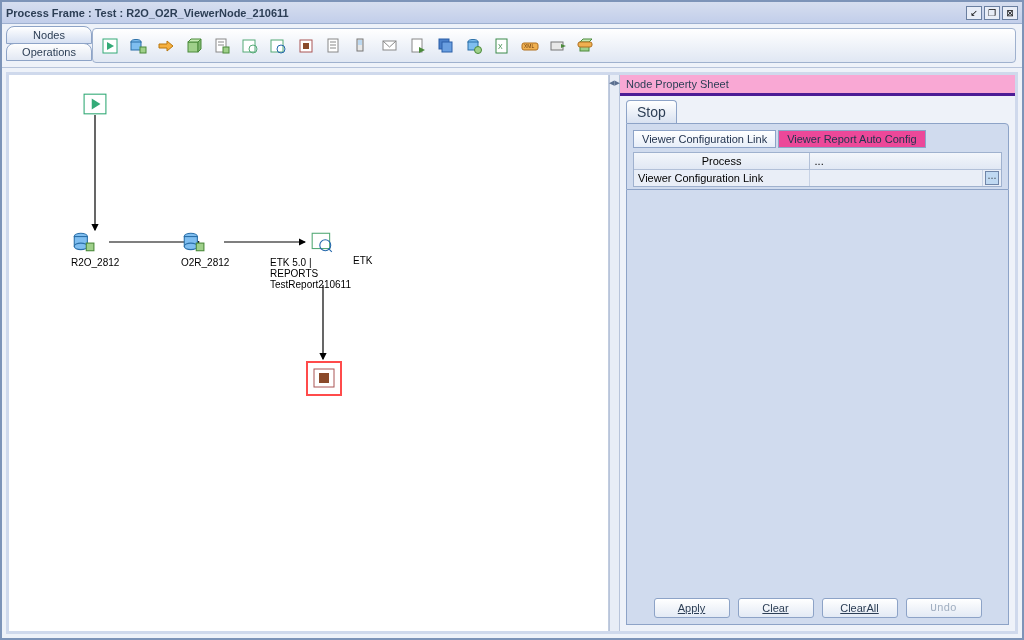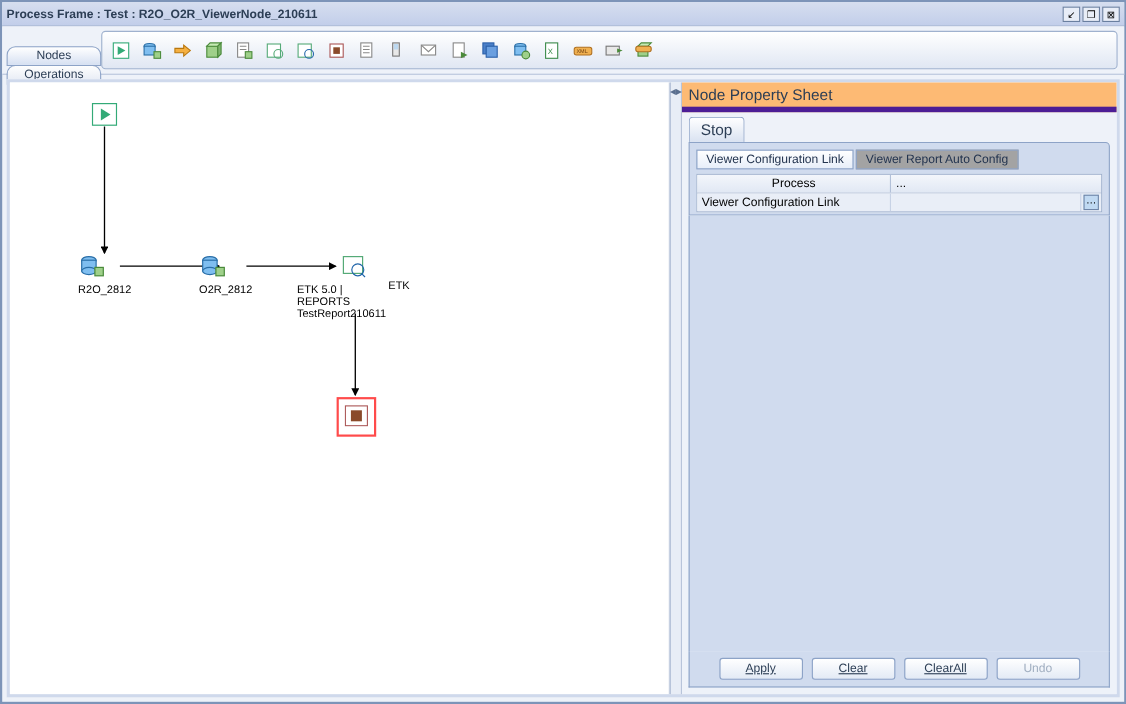--- a/index.html
+++ b/index.html
@@ -2,53 +2,53 @@
 <html><head>
 <meta charset="utf-8">
 <style>
   * { box-sizing: border-box; margin: 0; padding: 0; }
   body { font-family: Arial, sans-serif; font-size: 11px; background: #fff; color: #000; }
   .window { border: 2px solid #7d94b8; width: 1024px; height: 640px; display: flex; flex-direction: column; background: #eef2f9; }
   .titlebar { background: linear-gradient(#d6deef, #c2ceea); border-bottom: 1px solid #9eb0d0; height: 22px; display: flex; align-items: center; padding: 0 4px; }
   .titlebar .title { font-weight: bold; font-size: 11px; color: #2c3e55; flex: 1; }
   .titlebar .winbtn { width: 16px; height: 14px; border: 1px solid #6a7fa0; margin-left: 2px; display: flex; align-items: center; justify-content: center; font-size: 9px; background: #e8edf7; }
   .topstrip { display: flex; align-items: stretch; height: 44px; background: #eef2f9; border-bottom: 1px solid #b7c4db; }
-  .lefttabs { width: 90px; display: flex; flex-direction: column; padding: 2px 0 0 4px; margin-top: 16px; }
+  .lefttabs { width: 90px; display: flex; flex-direction: column; padding: 2px 0 0 4px; }
   .lefttabs .tab { border: 1px solid #8da3c7; border-radius: 8px 8px 0 0; background: linear-gradient(#fefefe, #e2e8f3); padding: 2px 0; text-align: center; font-size: 11px; color: #2c3e55; margin-bottom: -1px; }
   .lefttabs .tab.active { font-weight: 500; background: linear-gradient(#fff, #d6e0f2); }
   .toolbar { flex: 1; border: 1px solid #9fb1ce; background: linear-gradient(#fff, #e0e7f3); margin: 4px 6px 4px 0; border-radius: 4px; display: flex; align-items: center; padding: 0 6px; gap: 6px; }
   .tbtn { width: 22px; height: 22px; display: flex; align-items: center; justify-content: center; }
   .tbtn svg { width: 18px; height: 18px; }
   .main { flex: 1; display: flex; border: 3px solid #cfd9ec; margin: 4px; background: #fff; position: relative; }
   .canvas { flex: 1; position: relative; background: #fff; border-right: 1px solid #c1ccdf; }
   .splitter { width: 11px; background: #e8edf6; border-left: 1px solid #b8c4da; border-right: 1px solid #b8c4da; display: flex; align-items: flex-start; justify-content: center; }
   .splitter .grip { margin-top: 4px; font-size: 7px; color: #5b6f8f;}
   .rightpanel { width: 395px; background: #eef2f9; display: flex; flex-direction: column; }
-  .rightpanel .hdr { padding: 3px 6px; font-size: 14px; color: #2c3e55; background: #fdba74; border-bottom: 5px solid #4c1d95; }
+  .rightpanel .hdr { padding: 3px 6px; font-size: 11px; color: #2c3e55; background: #f9a8d4; border-bottom: 3px solid #4c1d95; }
   .proptabs { display: flex; padding: 4px 6px 0 6px; gap: 0; }
   .proptabs .ptab { border: 1px solid #8da3c7; border-bottom: none; padding: 3px 10px; font-size: 14px; background: linear-gradient(#fff, #d9e2f1); border-radius: 4px 4px 0 0; color: #2c3e55; }
   .subarea { margin: 0 6px; border: 1px solid #8da3c7; background: #d0dbee; padding: 6px 6px 2px 6px; border-radius: 0 4px 0 0; }
   .subtabs { display: flex; gap: 2px; margin-bottom: 4px; }
-  .subtabs .stab { border: 1px solid #8da3c7; padding: 2px 8px; font-size: 11px; background: #a3a3a3; color: #23344f; }
+  .subtabs .stab { border: 1px solid #8da3c7; padding: 2px 8px; font-size: 11px; background: #ec4899; color: #23344f; }
   .subtabs .stab.active { background: linear-gradient(#fff, #e7eef9); font-weight: 500; }
   .propgrid { background: #fff; border: 1px solid #9fb1ce; }
   .propgrid .gh { display: flex; background: linear-gradient(#f3f6fb,#e1e8f4); border-bottom: 1px solid #b2c0d8; font-size: 11px; }
   .propgrid .gh div { text-align: center; padding: 2px 0; }
   .propgrid .gh .c1 { width: 48%; border-right: 1px solid #b2c0d8; }
   .propgrid .gh .c2 { flex:1; border-right: 1px solid #b2c0d8;}
   .propgrid .gh .c3 { width: 18px; }
   .propgrid .row { display: flex; font-size: 11px; background: #e9eef7; }
   .propgrid .row .c1 { width: 48%; border-right: 1px solid #c7d2e5; padding: 2px 4px; }
   .propgrid .row .c2 { flex:1; border-right: 1px solid #c7d2e5; padding: 2px 4px; }
   .propgrid .row .c3 { width: 18px; display:flex; align-items:center; justify-content:center; }
   .propgrid .row .c3 .dots { width:14px;height:14px;border:1px solid #6f85a8;background:#c0d9f2;display:flex;align-items:center;justify-content:center;font-size:9px;}
   .propbody { flex: 1; margin: 0 6px; background: #d0dbee; border-left:1px solid #8da3c7; border-right:1px solid #8da3c7; }
   .buttonbar { background: #d0dbee; margin: 0 6px 6px 6px; border: 1px solid #8da3c7; border-top: none; padding: 6px; display: flex; justify-content: center; gap: 8px; }
   .btn { border: 1px solid #8da3c7; background: linear-gradient(#fff,#e3eaf5); padding: 3px 0; width: 76px; text-align: center; font-size: 11px; color: #2c3e55; text-decoration: underline; border-radius: 3px; }
-  .btn.disabled { color: #a0aec0; text-decoration: none; }
+  .btn.disabled { color: #a0aec0; text-decoration: none; font-family: Liberation Mono, monospace; }
   .node { position: absolute; text-align: left; font-size: 10px; color: #000; }
   .node .lbl { margin-top: 2px; white-space: nowrap; }
   .nodeicon { width: 24px; height: 22px; display: inline-flex; align-items: center; justify-content: center; }
   .selbox { border: 2px solid #ff4b4b; padding: 4px; display:inline-block; }
   svg.arrow line { stroke: #000; stroke-width: 1.2; }
 </style>
 </head>
 <body>
 
 <div class="window">

